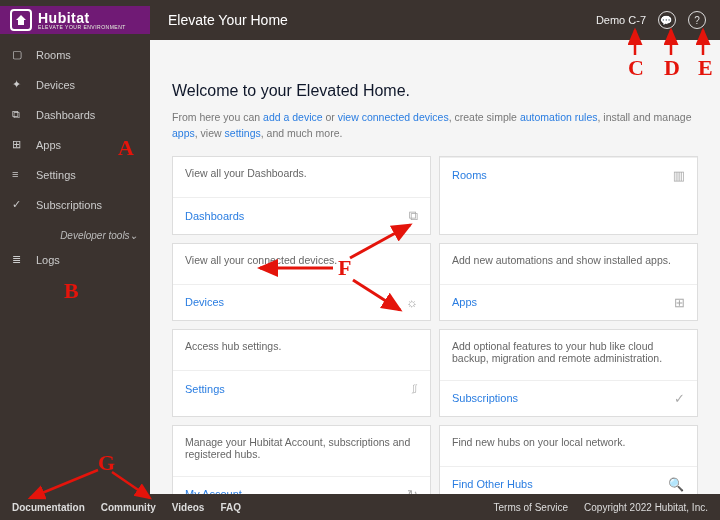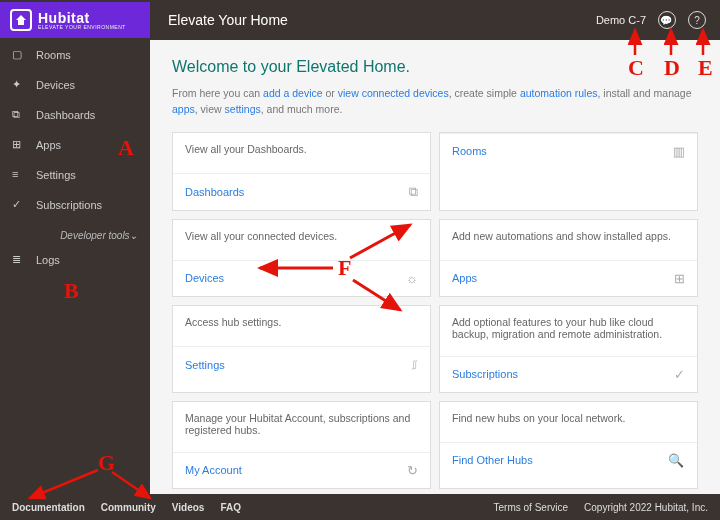--- a/index.html
+++ b/index.html
@@ -1,35 +1,35 @@
 <!DOCTYPE html>
 <html><head>
 <meta charset="utf-8">
 <style>
   * { box-sizing: border-box; margin: 0; padding: 0; }
   body { font-family: "Helvetica Neue", Arial, sans-serif; font-size: 12px; color: #333; }
   .app { display: flex; flex-direction: column; width: 720px; height: 520px; background: #f5f5f5; overflow: hidden; }
   .topbar { height: 40px; background: #3b332f; display: flex; align-items: center; color: #fff; }
-  .logo { width: 150px; height: 36px; background: #6d28d9; display: flex; align-items: center; padding-left: 10px; }
+  .logo { width: 150px; height: 28px; background: #701a75; display: flex; align-items: center; padding-left: 10px; }
   .logo-icon { width: 22px; height: 22px; border: 2px solid #fff; border-radius: 4px; margin-right: 6px; display: flex; align-items: center; justify-content: center; }
   .logo-icon span { width: 10px; height: 10px; background: #fff; clip-path: polygon(50% 0, 100% 50%, 80% 50%, 80% 100%, 20% 100%, 20% 50%, 0 50%); }
   .logo-text { color: #fff; font-size: 14px; font-weight: bold; letter-spacing: 0.5px; }
   .logo-sub { font-size: 5px; color: #e8f5e0; letter-spacing: 0.5px; display: block; margin-top: -2px; }
   .top-title { flex: 1; padding-left: 18px; font-size: 14px; color: #fff; }
   .top-right { display: flex; align-items: center; gap: 12px; padding-right: 14px; }
   .hub-name { font-size: 11px; color: #eee; }
   .circ-icon { width: 18px; height: 18px; border: 1.5px solid #ddd; border-radius: 50%; display: flex; align-items: center; justify-content: center; color: #ddd; font-size: 10px; cursor: pointer; }
   .body { flex: 1; display: flex; min-height: 0; }
   .sidebar { width: 150px; background: #3b332f; color: #ccc; display: flex; flex-direction: column; }
   .nav-item { display: flex; align-items: center; padding: 8px 12px; gap: 10px; font-size: 11px; cursor: pointer; }
   .nav-icon { width: 14px; height: 14px; display: inline-block; }
   .dev-tools { padding: 10px 12px 4px; font-size: 10px; color: #bbb; display: flex; justify-content: flex-end; align-items: center; cursor: pointer; font-style: italic; }
   .chev { font-size: 10px; }
   .main { flex: 1; overflow-y: auto; padding: 18px 22px; }
-  h1.welcome { font-size: 16px; font-weight: 500; color: #0f766e; margin-bottom: 10px; }
+  h1.welcome { font-size: 16px; font-weight: 500; color: #0f172a; margin-bottom: 10px; margin-top: 24px; }
   .intro { font-size: 10.5px; color: #777; margin-bottom: 14px; line-height: 1.5; }
   .intro a { color: #2a7de1; text-decoration: none; }
   .grid { display: grid; grid-template-columns: 1fr 1fr; gap: 8px; }
   .card { border: 1px solid #ddd; background: #fff; }
   .card-desc { padding: 10px 12px 16px; font-size: 10.5px; color: #666; min-height: 40px; }
   .card-link { display: flex; justify-content: space-between; align-items: center; border-top: 1px solid #eee; padding: 10px 12px; }
   .card-link a { color: #2a7de1; font-size: 11px; text-decoration: none; }
   .card-ico { color: #aaa; font-size: 13px; }
   .footer { height: 26px; background: #3b332f; display: flex; align-items: center; padding: 0 12px; color: #ddd; font-size: 10px; justify-content: space-between; }
   .footer-left { display: flex; gap: 16px; font-weight: bold; }

